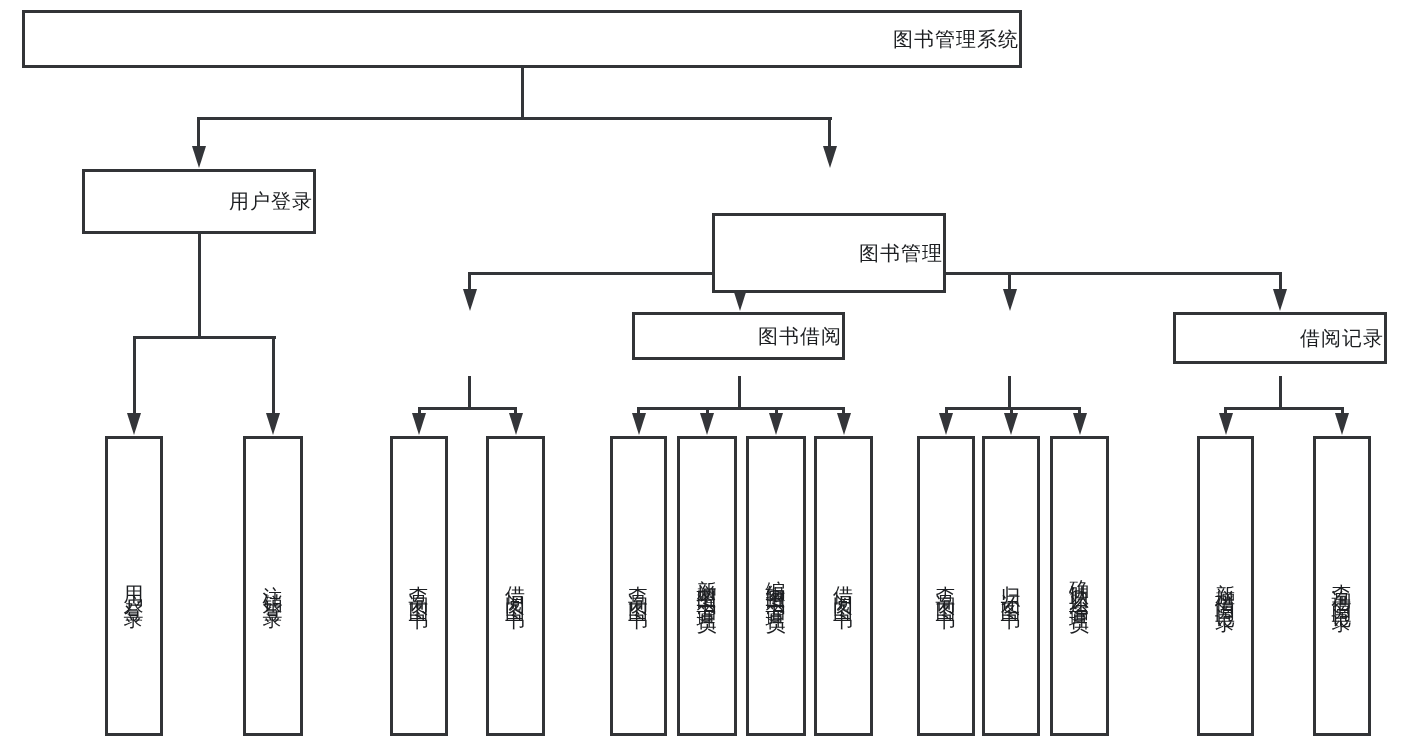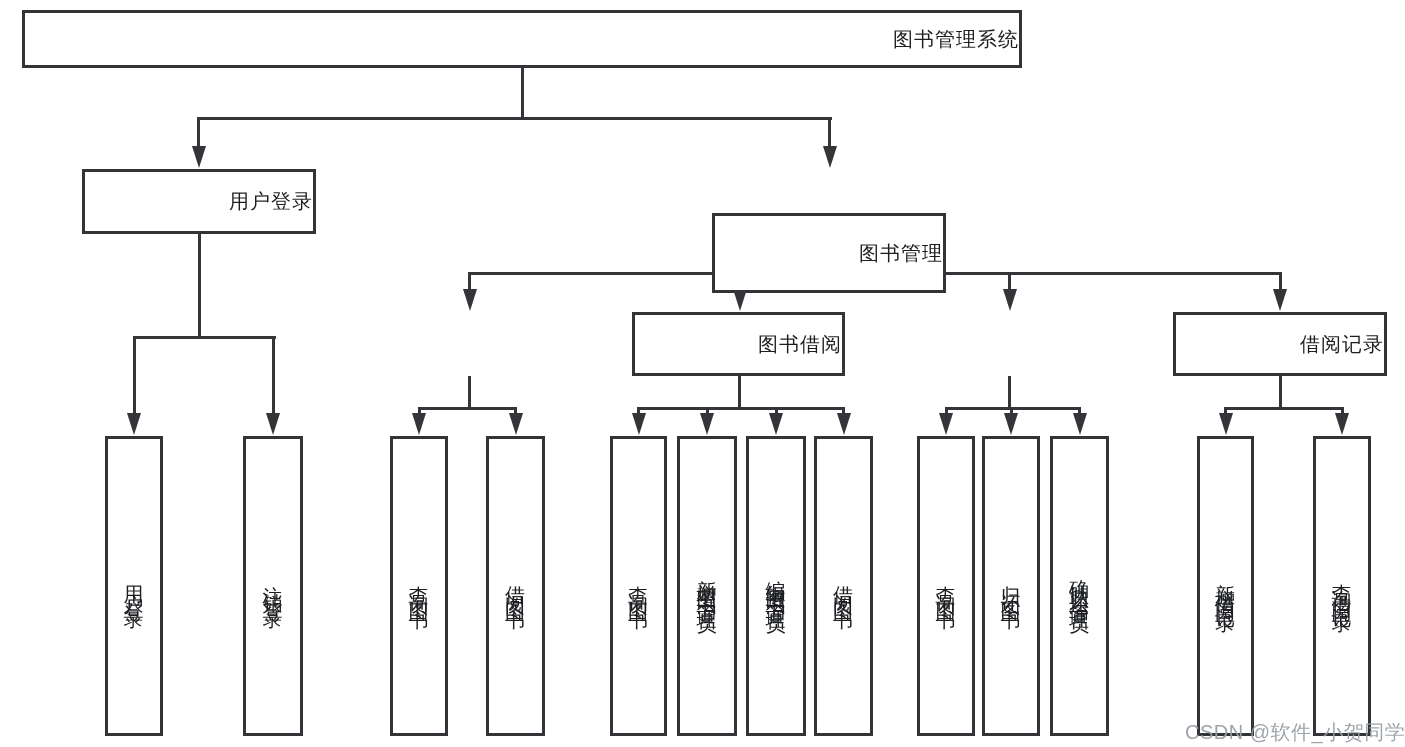--- a/index.html
+++ b/index.html
@@ -133,24 +133,24 @@
     <span>图书管理系统</span>
   </div>
 
   <div class="box" style="left:82px; top:169px; width:234px; height:65px;">
     <span>用户登录</span>
   </div>
   <div class="box" style="left:712px; top:169px; width:234px; height:80px;margin-top:44px;">
     <span>图书管理</span>
   </div>
 
-  <div class="box" style="left:632px; top:312px; width:213px; height:64px;">
+  <div class="box" style="left:632px; top:312px; width:213px; height:48px;">
     <span>图书借阅</span>
   </div>
-  <div class="box" style="left:1173px; top:312px; width:214px; height:64px;">
+  <div class="box" style="left:1173px; top:312px; width:214px; height:52px;">
     <span>借阅记录</span>
   </div>
 
   <div class="vbox" style="left:105px; top:436px; width:58px; height:300px;">
     <span>用户登录</span>
   </div>
   <div class="vbox" style="left:243px; top:436px; width:60px; height:300px;">
     <span>注销登录</span>
   </div>
 
@@ -184,15 +184,14 @@
     <span style="letter-spacing:5px;">确认归还（管理员）</span>
   </div>
 
   <div class="vbox" style="left:1197px; top:436px; width:57px; height:300px;">
     <span style="letter-spacing:6px;">新增借阅记录</span>
   </div>
   <div class="vbox" style="left:1313px; top:436px; width:58px; height:300px;">
     <span style="letter-spacing:6px;">查询借阅记录</span>
   </div>
 
-  <div id="watermark">CSDN @软件_小贺同学</div>
 
 </div>
 
 </body></html>

